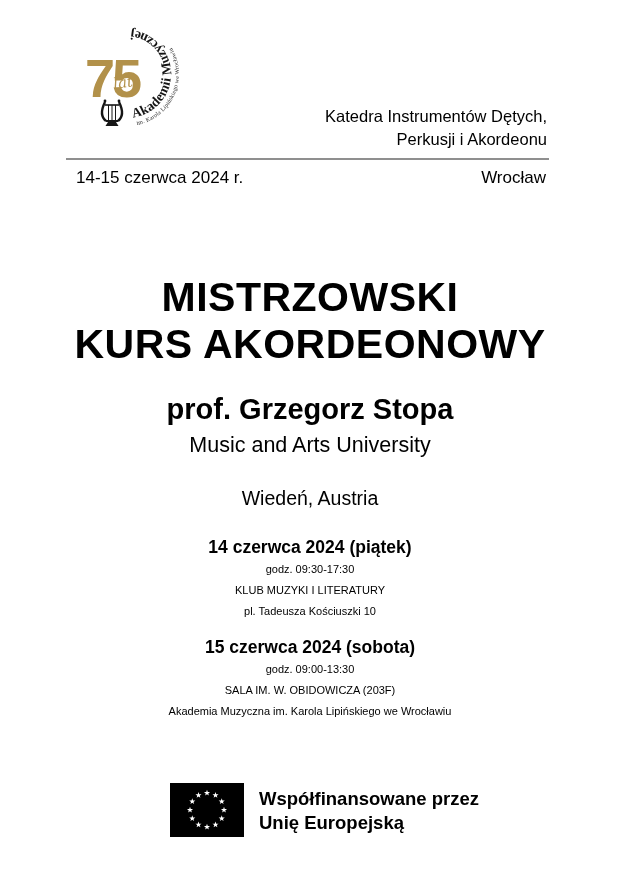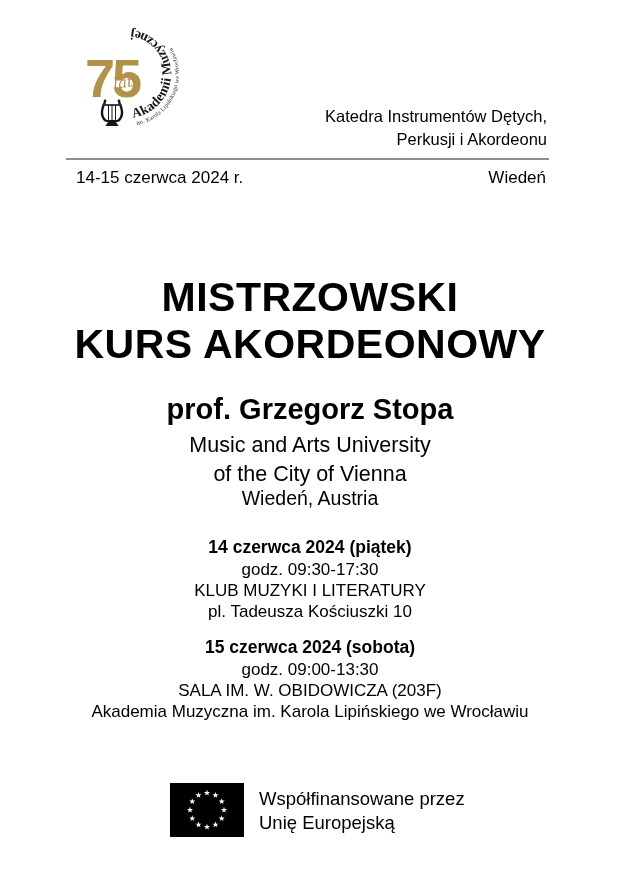--- a/index.html
+++ b/index.html
@@ -31,28 +31,28 @@
   .centered { left: 0; width: 620px; text-align: center; }
   .title { top: 274px; margin: 0; font-size: 41px; line-height: 47px; font-weight: 700; letter-spacing: 0.5px; }
   .title-line { display: block; }
   .prof { top: 393px; font-size: 29px; font-weight: 700; }
   .uni  { top: 431px; font-size: 21.5px; line-height: 28.5px; }
   .loc  { top: 487px; font-size: 19.5px; }
 
   .event-1 { top: 535px; }
   .event-2 { top: 635px; }
   .event-date { font-size: 17.5px; font-weight: 700; line-height: 24px; }
-  .event-line { font-size: 17px; line-height: 21px; }
+  .event-line { font-size: 11px; line-height: 21px; }
 
   .erasmus { top: 735px; font-style: italic; font-size: 16px; font-weight: 500; }
 
   
   .eu { top: 783px; left: 170px; display: flex; gap: 15px; align-items: flex-start; }
   .eu-flag { display: block; }
-  .eu-text { font-size: 18.5px; font-weight: 400; line-height: 23.5px; padding-top: 4px; text-align: left; }
+  .eu-text { font-size: 18.5px; font-weight: 700; line-height: 23.5px; padding-top: 4px; text-align: left; }
 </style>
 </head>
 <body>
 
 <div class="page">
 
   <svg class="logo" width="140" height="128" viewBox="0 0 140 128" aria-hidden="true">
     <defs>
       <path id="arc-big" d="M 72,93 A 44,44 0 0 0 72,5"></path>
       <path id="arc-small" d="M 72,101 A 52,52 0 0 0 72,-3"></path>
@@ -81,32 +81,31 @@
 
   <div class="abs dept">
     <div>Katedra Instrumentów Dętych,</div>
     <div>Perkusji i Akordeonu</div>
   </div>
 
   <div class="abs divider"></div>
 
   <div class="abs meta">
     <span>14-15 czerwca 2024 r.</span>
-    <span>Wiedeń</span>
+    <span>Wrocław</span>
   </div>
 
   <h1 class="abs centered title">
     <span class="title-line">MISTRZOWSKI</span>
     <span class="title-line">KURS AKORDEONOWY</span>
   </h1>
 
   <div class="abs centered prof">prof. Grzegorz Stopa</div>
   <div class="abs centered uni">
     <div>Music and Arts University</div>
-    <div>of the City of Vienna</div>
   </div>
   <div class="abs centered loc">Wiedeń, Austria</div>
 
   <section class="abs centered event-1">
     <div class="event-date">14 czerwca 2024 (piątek)</div>
     <div class="event-line">godz. 09:30-17:30</div>
     <div class="event-line">KLUB MUZYKI I LITERATURY</div>
     <div class="event-line">pl. Tadeusza Kościuszki 10</div>
   </section>
 

